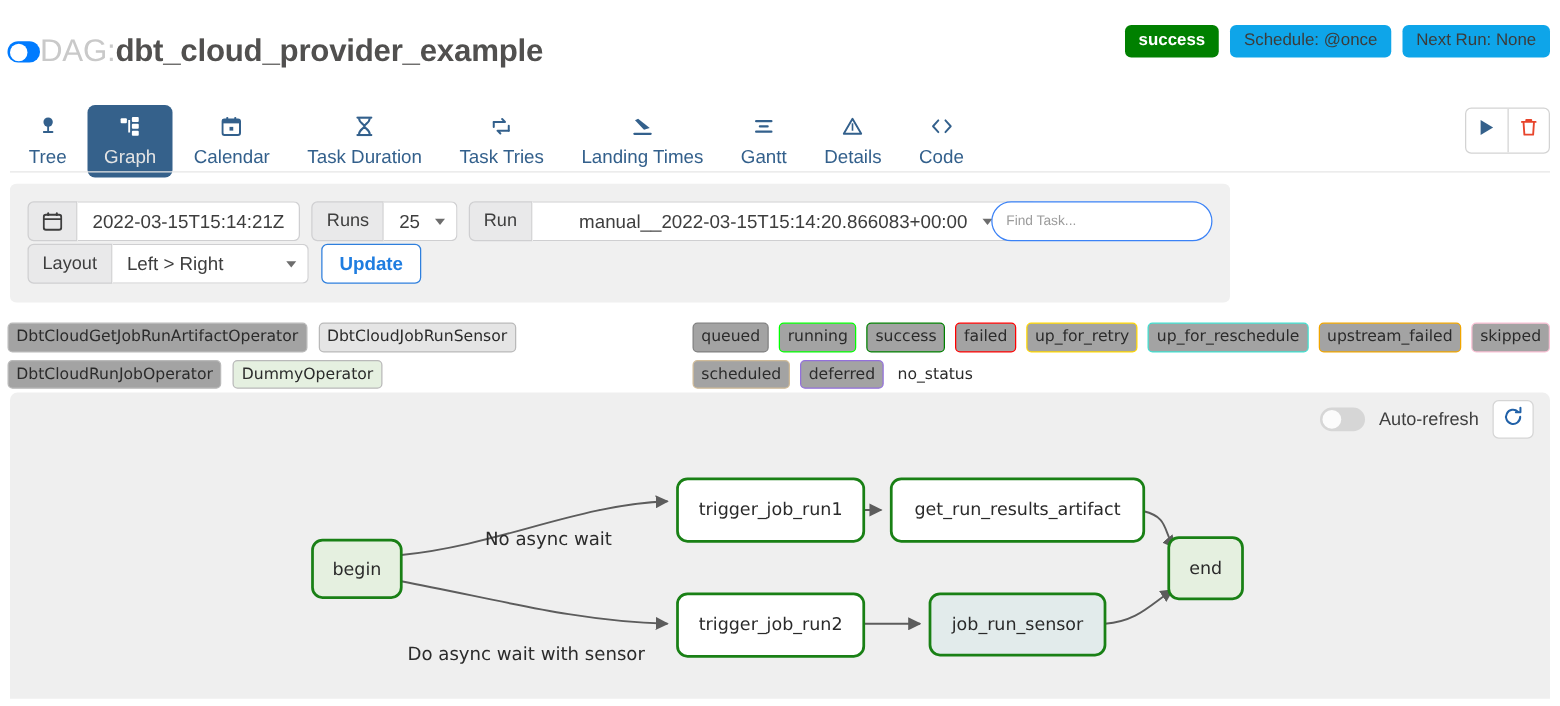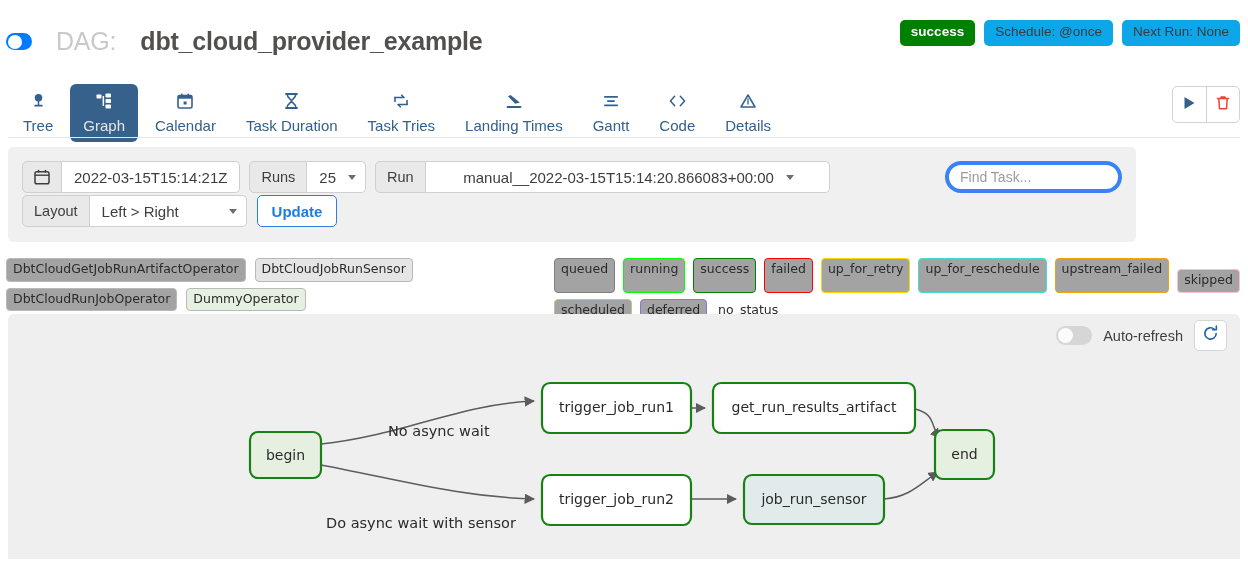--- a/index.html
+++ b/index.html
@@ -12,21 +12,21 @@
     overflow: hidden;
   }
   #app { position: relative; width: 1248px; height: 565px; }
 
   
   .header {
     position: absolute; left: 0; top: 0; width: 1248px; height: 68px;
   }
   .dag-title-wrap {
     position: absolute; left: 6px; top: 27px;
-    display: flex; align-items: center; gap: 24px;
+    display: flex; align-items: center; gap: 0;
   }
   .toggle-pill {
     width: 26px; height: 17px; border-radius: 9px;
     background: #007bff; position: relative; flex: none;
   }
   .toggle-pill::after {
     content: ""; position: absolute; left: 1.5px; top: 1.5px;
     width: 14px; height: 14px; border-radius: 50%; background: #fff;
   }
   .dag-label {
@@ -73,21 +73,21 @@
     width: 33px; height: 35px; display: flex; align-items: center; justify-content: center;
     cursor: pointer;
   }
   .tabactions > div + div { border-left: 1px solid #d3d3d3; }
   .hr {
     position: absolute; left: 8px; top: 137px; width: 1232px; height: 1px; background: #e6e6e6;
   }
 
   
   .toolbar {
-    position: absolute; left: 8px; top: 147px; width: 1128px; height: 95px;
+    position: absolute; left: 8px; top: 147px; width: 976px; height: 95px;
     background: #f0f0f0; border-radius: 5px;
   }
   .tbrow1 { position: absolute; left: 14px; top: 14px; display: flex; align-items: center; }
   .tbrow2 { position: absolute; left: 14px; top: 48px; display: flex; align-items: center; }
 
   .ig { display: flex; align-items: stretch; }
   .ig-addon {
     background: #e9e9ea; border: 1px solid #cfcfd1; color: #3e3e3e;
     font-size: 14.5px; display: flex; align-items: center; padding: 0 11px;
     height: 32px; white-space: nowrap;
@@ -109,22 +109,22 @@
     border-top: 5.5px solid #6d6d6d; flex: none;
   }
   .spacer8 { width: 9px; }
   .btn-update {
     margin-left: 10px; height: 32px; display: flex; align-items: center; padding: 0 14px;
     border: 1px solid #2e7fdd; color: #1f7de0; background: #fff; border-radius: 5px;
     font-size: 15px; font-weight: 700; cursor: pointer; white-space: nowrap;
   }
   .find-task {
     position: absolute; right: 14px; top: 14px; width: 177px; height: 32px;
-    background: #fff; border: 4px solid #3b82f6; border-radius: 16px;
-    display: flex; align-items: center; padding: 0 11px; font-size: 14px; color: #9c9c9c;
+    background: #fff; border: 1px solid #3b82f6; border-radius: 16px;
+    display: flex; align-items: center; padding: 0 11px; font-size: 11px; color: #9c9c9c;
   }
   .calicon { width: 16px; height: 16px; }
 
   
   .legend {
     position: absolute; left: 6px; top: 258px; width: 1238px;
   }
   .lg-col-ops { width: 540px; display: flex; flex-wrap: wrap; gap: 6px 9px; }
   .lg-col-states { position: absolute; left: 548px; top: 0; width: 694px; display: flex; flex-wrap: wrap; gap: 6px 8px; }
   .chip {
@@ -261,35 +261,35 @@
               <rect x="1" y="3" width="14" height="1.8" rx="0.9" fill="#33608c"></rect>
               <rect x="4" y="7.2" width="8" height="1.8" rx="0.9" fill="#33608c"></rect>
               <rect x="1" y="11.4" width="14" height="1.8" rx="0.9" fill="#33608c"></rect>
             </svg>
         </span>
         <span>Gantt</span>
       </div>
 
       <div class="tab">
         <span class="ticon">
+          <svg width="16" height="16" viewBox="0 0 16 16">
+              <path d="M8 2L15 14H1z" fill="none" stroke="#33608c" stroke-width="1.5" stroke-linejoin="round"></path>
+              <path d="M8 5.5v6" stroke="#33608c" stroke-width="1.3"></path>
+            </svg>
+        </span>
+        <span>Details</span>
+      </div>
+
+      <div class="tab">
+        <span class="ticon">
           <svg width="18" height="14" viewBox="0 0 18 14">
               <path d="M6 2L1.5 7 6 12M12 2l4.5 5L12 12" stroke="#33608c" stroke-width="1.6" fill="none" stroke-linecap="round" stroke-linejoin="round"></path>
             </svg>
         </span>
         <span>Code</span>
-      </div>
-
-      <div class="tab">
-        <span class="ticon">
-          <svg width="16" height="16" viewBox="0 0 16 16">
-              <path d="M8 2L15 14H1z" fill="none" stroke="#33608c" stroke-width="1.5" stroke-linejoin="round"></path>
-              <path d="M8 5.5v6" stroke="#33608c" stroke-width="1.3"></path>
-            </svg>
-        </span>
-        <span>Details</span>
       </div>
     </div>
 
     <div class="tabactions">
       <div>
         <span>
           <svg width="13" height="14" viewBox="0 0 13 14">
               <path d="M1.5 1l10 6-10 6z" fill="#35618b"></path>
             </svg>
         </span>
@@ -365,21 +365,21 @@
     </div>
 
     <div class="lg-col-states">
       <span class="chip" style="border-color:#808080;">queued</span>
       <span class="chip" style="border-color:#00ff00;">running</span>
       <span class="chip" style="border-color:#008000;">success</span>
       <span class="chip" style="border-color:#ff0000;">failed</span>
       <span class="chip" style="border-color:#ffd700;">up_for_retry</span>
       <span class="chip" style="border-color:#40e0d0;">up_for_reschedule</span>
       <span class="chip" style="border-color:#f0a500;">upstream_failed</span>
-      <span class="chip" style="border-color:#f9c0d4;margin-top:11px;">skipped</span>
+      <span class="chip" style="border-color:#f9c0d4;">skipped</span>
       <span class="chip" style="border-color:#d0bb98;">scheduled</span>
       <span class="chip" style="border-color:#9370db;flex-basis:100%;max-width:max-content;">deferred</span>
       <span class="chip nostatus">no_status</span>
     </div>
   </div>
 
   <div class="graphpanel">
 
     <div class="refresh-bar">
       <div class="switch"></div>

